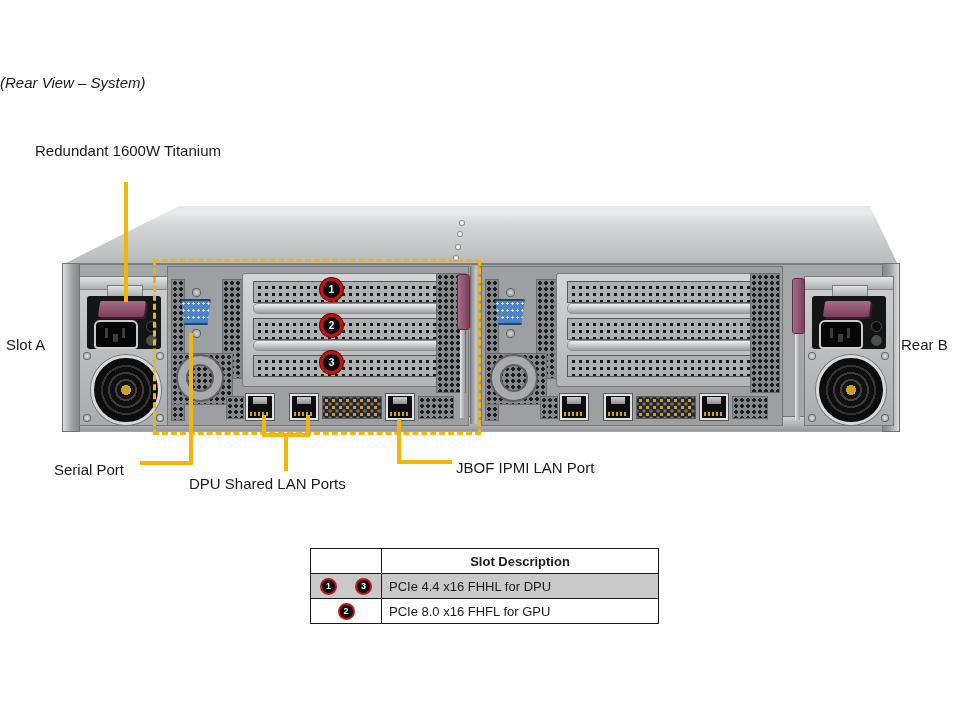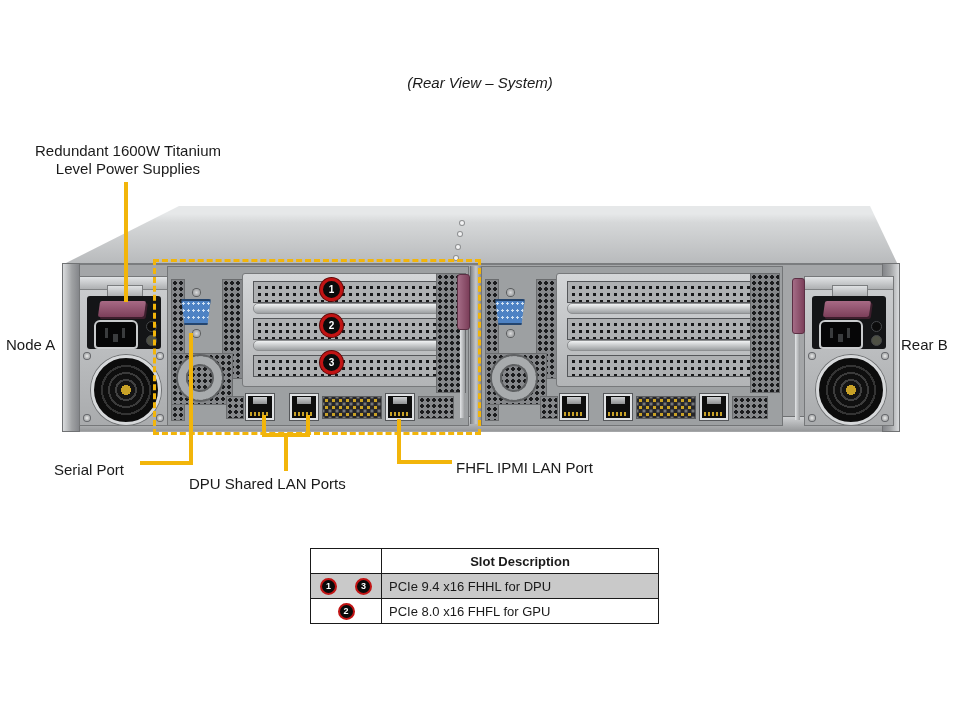--- a/index.html
+++ b/index.html
@@ -1,21 +1,21 @@
 <!DOCTYPE html>
 <html><head>
 <meta charset="utf-8">
 <style>
   html,body{margin:0;padding:0;background:#fff;}
   #stage{position:relative;width:960px;height:720px;background:#ffffff;
          font-family:"Liberation Sans",sans-serif;color:#1a1a1a;overflow:hidden;}
   .abs{position:absolute;}
 
   
-  .title{top:74px;left:0;width:960px;text-align:center;font-style:italic;font-size:15px;}
+  .title{top:74px;left:0;width:960px;text-align:left;font-style:italic;font-size:15px;}
   .lbl{font-size:15px;line-height:18px;}
   .psu-label{top:142px;left:17px;width:222px;text-align:center;}
   .node-a-label{top:336px;left:6px;}
   .node-b-label{top:336px;left:901px;}
   .serial-label{top:461px;left:36px;width:88px;text-align:right;}
   .dpu-label{top:475px;left:189px;}
   .jbof-label{top:459px;left:456px;}
 
   
   .cl{background:#F2B50A;z-index:40;}
@@ -134,21 +134,20 @@
 </style>
 </head>
 <body>
 
 <div id="stage">
 
   <div class="abs title">(Rear View – System)</div>
 
   <div class="abs psu-label lbl">
     <div>Redundant 1600W Titanium</div>
-    <div>Level Power Supplies</div>
   </div>
 
   <div class="abs lid"></div>
   <div class="abs lidscrew" style="left:460px;top:221px;"></div>
   <div class="abs lidscrew" style="left:458px;top:232px;"></div>
   <div class="abs lidscrew" style="left:456px;top:245px;"></div>
   <div class="abs lidscrew" style="left:454px;top:256px;"></div>
 
   <div class="abs rear"></div>
   <div class="abs rail"></div>
@@ -261,40 +260,40 @@
   <div class="abs cl" style="left:124px;top:182px;width:4px;height:120px;"></div>
   <div class="abs cl" style="left:189px;top:333px;width:4px;height:132px;"></div>
   <div class="abs cl" style="left:140px;top:461px;width:53px;height:4px;"></div>
   <div class="abs cl" style="left:262px;top:415px;width:4px;height:22px;"></div>
   <div class="abs cl" style="left:306px;top:415px;width:4px;height:22px;"></div>
   <div class="abs cl" style="left:262px;top:433px;width:48px;height:4px;"></div>
   <div class="abs cl" style="left:284px;top:437px;width:4px;height:34px;"></div>
   <div class="abs cl" style="left:397px;top:419px;width:4px;height:45px;"></div>
   <div class="abs cl" style="left:397px;top:460px;width:55px;height:4px;"></div>
 
-  <div class="abs lbl node-a-label">Node A</div>
+  <div class="abs lbl node-a-label">Slot A</div>
   <div class="abs lbl node-b-label">Rear B</div>
   <div class="abs lbl serial-label">Serial Port</div>
   <div class="abs lbl dpu-label">DPU Shared LAN Ports</div>
-  <div class="abs lbl jbof-label">FHFL IPMI LAN Port</div>
+  <div class="abs lbl jbof-label">JBOF IPMI LAN Port</div>
 
   <table class="abs slot-table">
     <tbody>
         <tr>
       <th class="c1"></th>
       <th class="c2">Slot Description</th>
     </tr>
     <tr class="hl">
       <td class="c1">
         <div class="badcell">
           <span class="tbadge">1</span>
           <span class="tbadge">3</span>
         </div>
       </td>
-      <td class="c2">PCIe 9.4 x16 FHHL for DPU</td>
+      <td class="c2">PCIe 4.4 x16 FHHL for DPU</td>
     </tr>
     <tr>
       <td class="c1">
         <div class="badcell">
           <span class="tbadge">2</span>
         </div>
       </td>
       <td class="c2">PCIe 8.0 x16 FHFL for GPU</td>
     </tr>
   </tbody>

